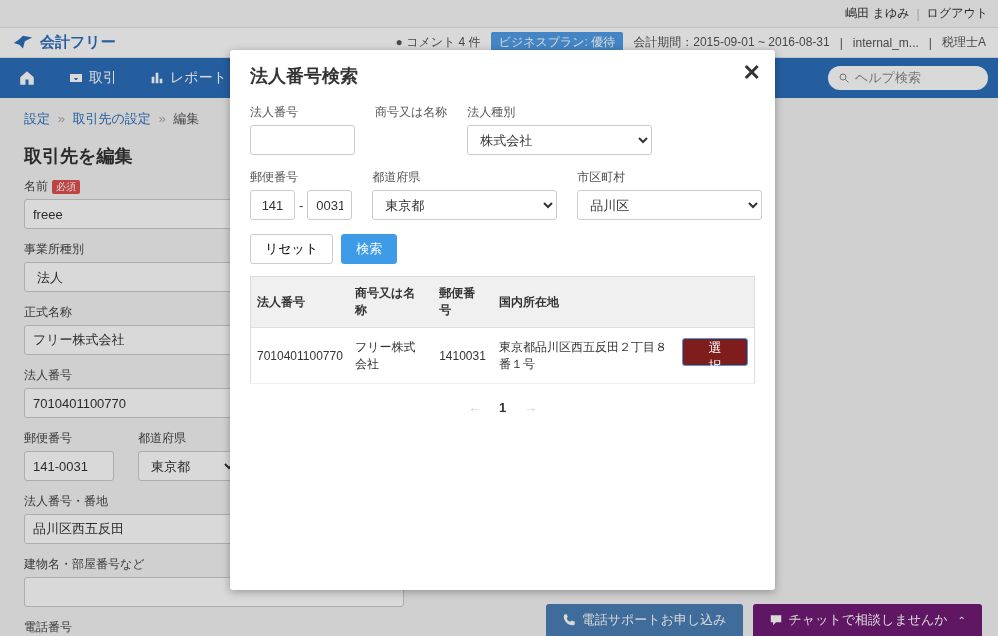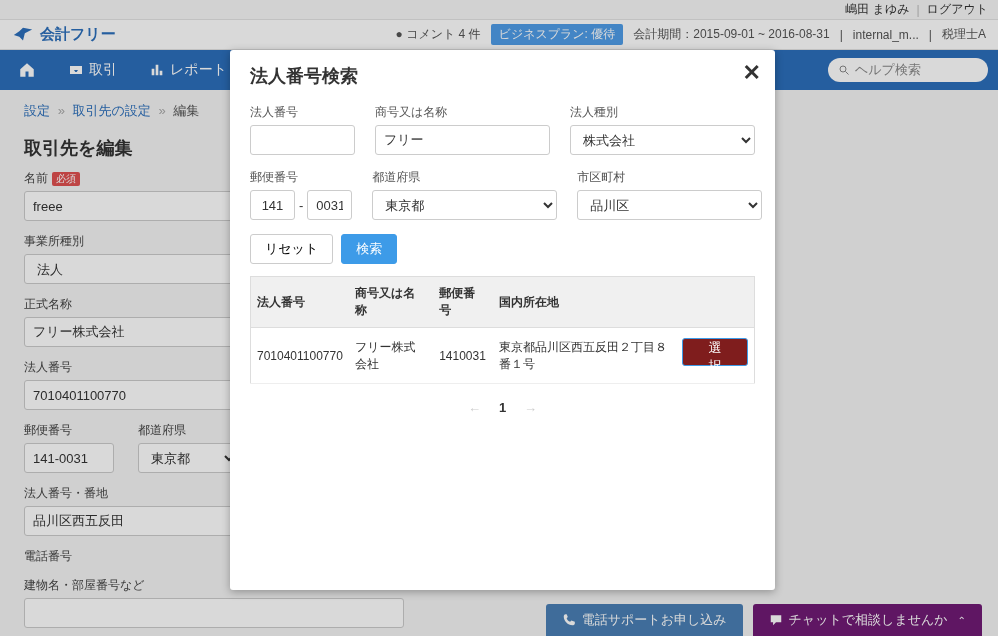--- a/index.html
+++ b/index.html
@@ -12,21 +12,21 @@
       height: 636px;
       overflow: hidden;
       position: relative;
     }
     
     .backdrop {
       position: absolute; inset: 0; background: rgba(0,0,0,0.15); z-index: 50;
     }
     
     .topstrip {
-      height: 20px; background: #f7f7f7; border-bottom: 1px solid #e3e3e3;
+      height: 28px; background: #f7f7f7; border-bottom: 1px solid #e3e3e3;
       display: flex; align-items: center; justify-content: flex-end;
       padding: 0 10px; font-size: 12px; color: #444;
     }
     .topstrip .sep { margin: 0 7px; color: #bbb; }
     .topstrip .link { color: #333; text-decoration: none; }
     .logo-row {
       height: 30px; display: flex; align-items: center; justify-content: space-between;
       padding: 0 12px; background: #fff; border-bottom: 1px solid #e3e3e3;
     }
     .logo { display: flex; align-items: center; gap: 6px; color: #2c6fbb; font-size: 15px; font-weight: bold; }
@@ -229,47 +229,46 @@
 
   <div class="form-row">
     <div class="form-label">
         <span>法人番号・番地</span>
       </div>
     <input class="txt-input wide" value="品川区西五反田" style="">
   </div>
 
   <div class="form-row">
     <div class="form-label">
+        <span>建物名・部屋番号など</span>
+      </div>
+    <input class="txt-input wide" value="" style="">
+  </div>
+
+  <div class="form-row">
+    <div class="form-label">
         <span>電話番号</span>
       </div>
 
-  </div>
-
-  <div class="form-row">
-    <div class="form-label">
-        <span>建物名・部屋番号など</span>
-      </div>
-    <input class="txt-input wide" value="" style="">
   </div>
 </div>
 
 <div class="backdrop"></div>
 
 <div class="modal">
   <div class="modal-close">✕</div>
   <h2>法人番号検索</h2>
 
   <div class="mform-grid">
     <div class="mform-col">
       <div class="mform-label">法人番号</div>
       <input class="txt-input s1" value="" style="">
     </div>
     <div class="mform-col">
       <div class="mform-label">商号又は名称</div>
-      <input class="txt-input s2" value="フリー" style="">
     </div>
     <div class="mform-col">
       <div class="mform-label">法人種別</div>
       <select class="sel-input s2"><option>株式会社</option></select>
     </div>
   </div>
 
   <div class="mform-grid">
     <div class="mform-col">
       <div class="mform-label">郵便番号</div>

